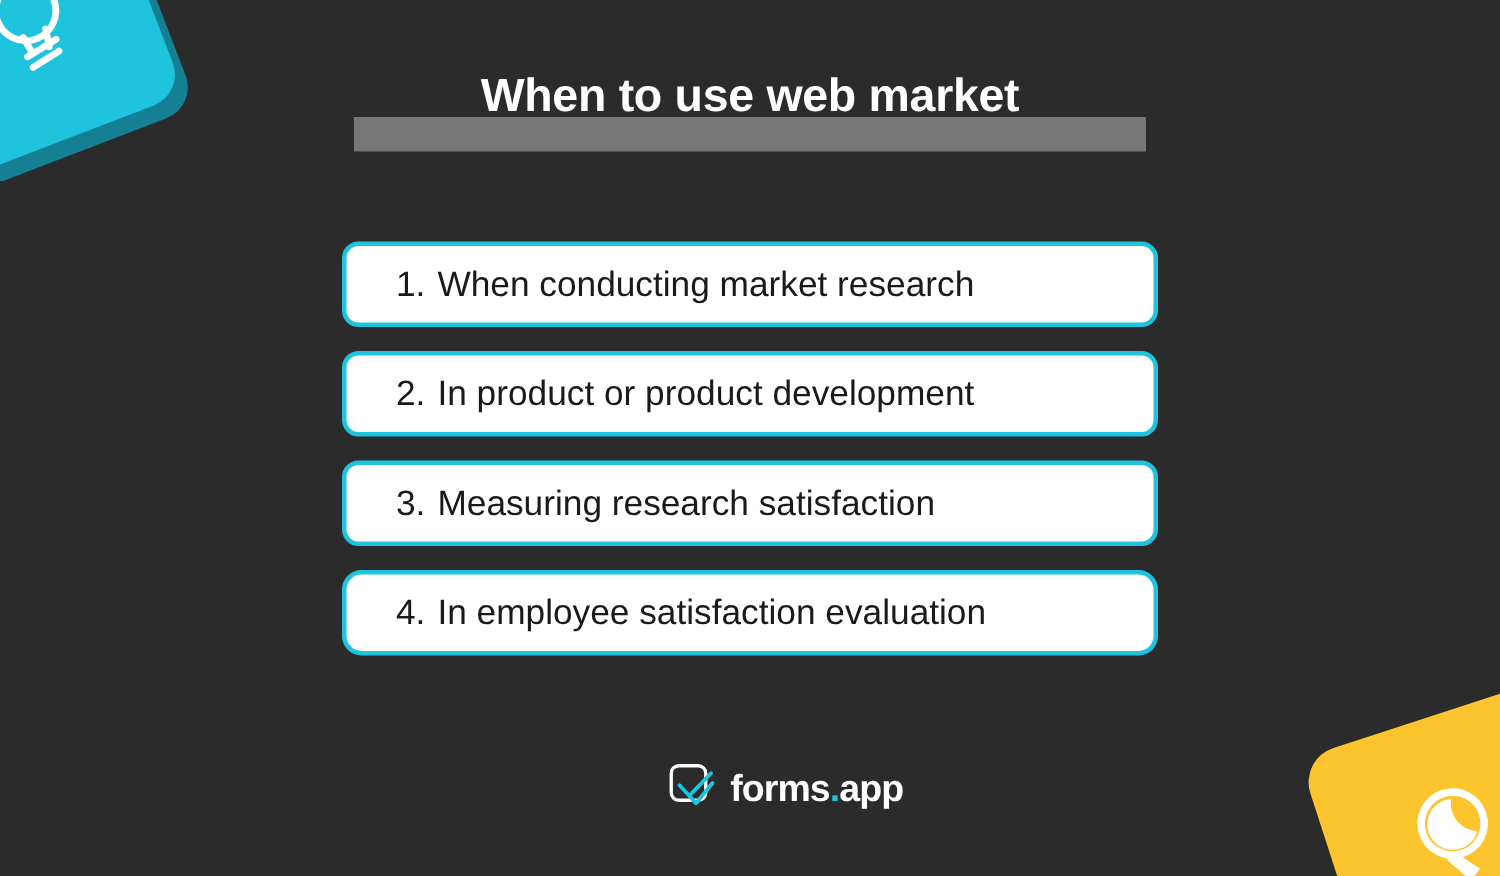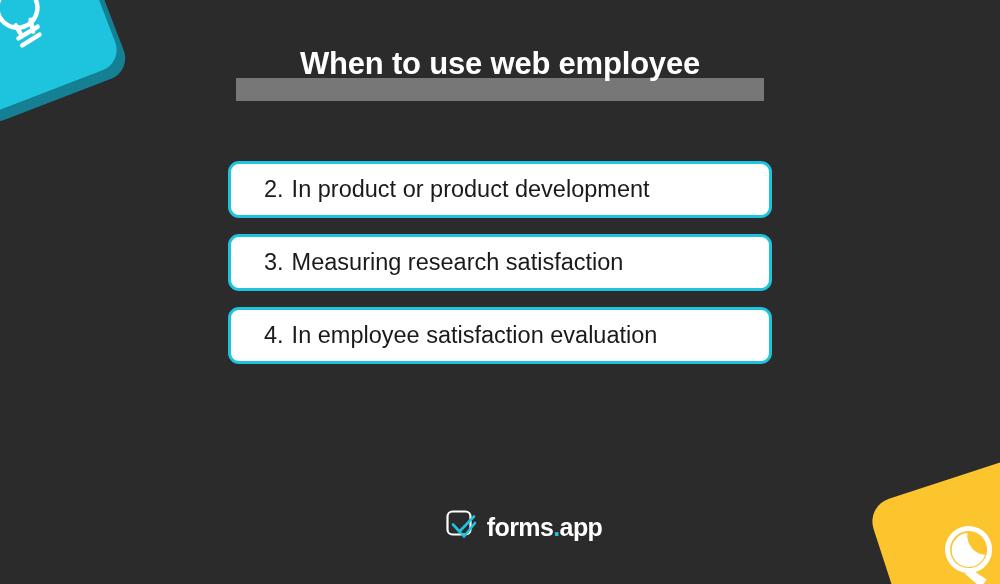--- a/index.html
+++ b/index.html
@@ -109,21 +109,21 @@
     box-sizing: border-box;
     height: 57px;
     margin-bottom: 16px;
     background: #ffffff;
     border: 3px solid #1ec4de;
     border-radius: 11px;
     display: flex;
     align-items: center;
     padding-left: 33px;
   }
-  .list-card:last-child { margin-bottom: 0; }
+  .list-card:last-child { margin-bottom: 0; border-radius: 13px; }
   .list-text {
     font-size: 23.5px;
     color: #1a1a1a;
     line-height: 1;
     white-space: nowrap;
   }
   .list-num { margin-right: 8px; }
 
   
   #footer-logo {
@@ -172,25 +172,28 @@
       <svg width="72" height="78" viewBox="0 0 72 78">
         <circle cx="36" cy="30" r="21" fill="none" stroke="#ffffff" stroke-width="5"></circle>
         <path d="M40 14 A17 17 0 1 0 50 40 A19 19 0 0 1 40 14 Z" fill="#ffffff"></path>
         <path d="M25 52 L36 70 L44 64 L31 48 Z" fill="#ffffff"></path>
       </svg>
     </div>
   </div>
 
   <div id="title-block">
     <div id="title-highlight"></div>
-    <div id="page-title">When to use web employee</div>
+    <div id="page-title">When to use web market</div>
   </div>
 
   <div id="list-container">
 
+    <div class="list-card">
+      <span class="list-text"><span class="list-num">1.</span><span>When conducting market research</span></span>
+    </div>
 
     <div class="list-card">
       <span class="list-text"><span class="list-num">2.</span><span>In product or product development</span></span>
     </div>
 
     <div class="list-card">
       <span class="list-text"><span class="list-num">3.</span><span>Measuring research satisfaction</span></span>
     </div>
 
     <div class="list-card">

